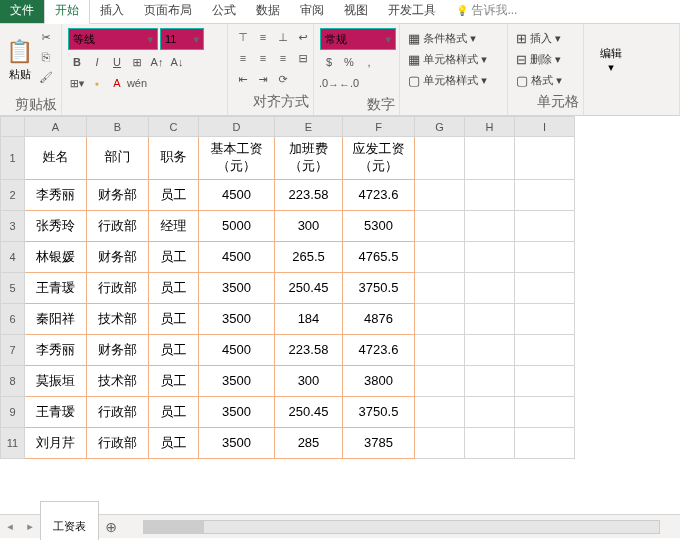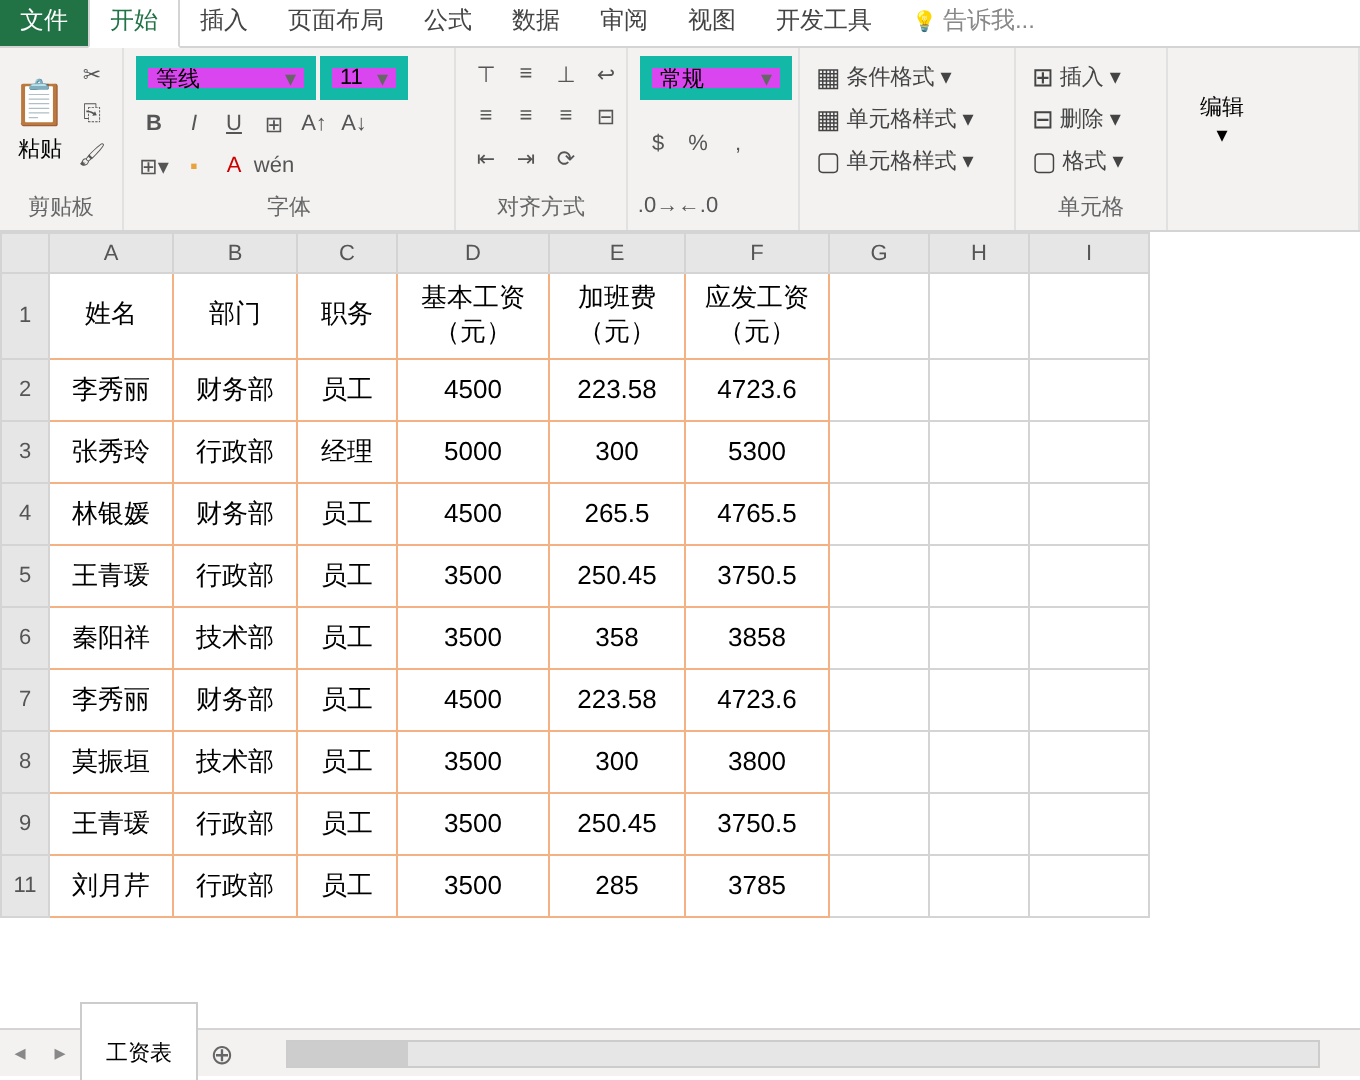--- a/index.html
+++ b/index.html
@@ -6,26 +6,26 @@
 body{width:680px;height:540px;overflow:hidden;background:#fff;font-size:12px}
 .tabs{display:flex;background:#fff;border-bottom:1px solid #d4d4d4;height:24px;align-items:flex-end}
 .tab{padding:4px 10px;color:#444;cursor:pointer;font-size:12px}
 .tab.file{background:#217346;color:#fff}
 .tab.active{background:#fff;color:#217346;border:1px solid #d4d4d4;border-bottom:1px solid #fff;margin-bottom:-1px}
 .tab.tell{color:#888}
 .tab.tell::before{content:"💡";margin-right:3px;font-size:10px}
 .ribbon{display:flex;background:#f3f2f1;border-bottom:1px solid #d4d4d4;height:92px}
 .rgroup{display:flex;flex-direction:column;border-right:1px solid #e1e1e1;padding:2px 4px}
 .rbody{flex:1;display:flex;align-items:flex-start;gap:3px;padding:2px}
-.rlabel{text-align:center;font-size:11px;color:#666;padding:2px 0}
+.rlabel{text-align:right;font-size:14px;color:#666;padding:2px 0}
 .bigbtn{display:flex;flex-direction:column;align-items:center;justify-content:center;width:42px;height:64px;cursor:pointer;font-size:11px}
 .bigbtn .ic{font-size:22px;margin-bottom:2px}
 .col{display:flex;flex-direction:column;gap:2px}
 .minibtn{width:18px;height:18px;display:flex;align-items:center;justify-content:center;cursor:pointer;font-size:11px;color:#555}
-.sel{border:6px solid #14b8a6;background:#d946ef;height:22px;font-size:11px;padding:0 4px;display:flex;align-items:center;justify-content:space-between;cursor:pointer}
+.sel{border:1px solid #14b8a6;background:#be185d;height:22px;font-size:11px;padding:0 4px;display:flex;align-items:center;justify-content:space-between;cursor:pointer}
 .sel::after{content:"▾";color:#666;margin-left:3px}
 .row{display:flex;gap:2px;align-items:center}
 .btxt{font-size:11px;color:#444;display:flex;align-items:center;gap:3px;padding:1px 2px;cursor:pointer}
 .btxt .ic{font-size:13px}
 .sheet{position:relative;height:398px;overflow:auto}
 .grid{border-collapse:collapse;table-layout:fixed}
 .grid th,.grid td{border:1px solid #d4d4d4;background:#fff;font-size:13px;font-weight:normal}
 .grid .rh{width:24px;background:#e7e6e6;text-align:center;color:#555;font-size:11px}
 .grid .ch{background:#e7e6e6;text-align:center;color:#555;font-size:11px;height:20px}
 .grid .corner{background:#e7e6e6;width:24px}
@@ -85,21 +85,20 @@
         <div class="minibtn">A↑</div>
         <div class="minibtn">A↓</div>
       </div>
       <div class="row">
         <div class="minibtn">⊞▾</div>
         <div class="minibtn" style="color:#e8a33d">🞍</div>
         <div class="minibtn" style="color:#c00">A</div>
         <div class="minibtn">wén</div>
       </div>
     </div>
-    <div class="rlabel">字体</div>
   </div>
 
   <div class="rgroup" style="width:86px">
     <div class="rbody col" style="gap:3px">
       <div class="row">
           <div class="minibtn">⊤</div>
           <div class="minibtn">≡</div>
           <div class="minibtn">⊥</div>
           <div class="minibtn">↩</div>
         </div>
@@ -112,21 +111,21 @@
       <div class="row">
           <div class="minibtn">⇤</div>
           <div class="minibtn">⇥</div>
           <div class="minibtn">⟳</div>
         </div>
     </div>
     <div class="rlabel">对齐方式</div>
   </div>
 
   <div class="rgroup" style="width:86px">
-    <div class="rbody col" style="gap:13px">
+    <div class="rbody col" style="gap:3px">
       <div class="sel" style="width:76px">常规</div>
       <div class="row">
           <div class="minibtn">$</div>
           <div class="minibtn">%</div>
           <div class="minibtn">,</div>
         </div>
       <div class="row">
           <div class="minibtn">.0→</div>
           <div class="minibtn">←.0</div>
         </div>
@@ -248,22 +247,22 @@
           <td></td>
           <td></td>
           <td></td>
         </tr>
         <tr>
           <th class="rh">6</th>
           <td class="dc">秦阳祥</td>
           <td class="dc">技术部</td>
           <td class="dc">员工</td>
           <td class="dc">3500</td>
-          <td class="dc">358</td>
-          <td class="dc">3858</td>
+          <td class="dc">184</td>
+          <td class="dc">4876</td>
           <td></td>
           <td></td>
           <td></td>
         </tr>
         <tr>
           <th class="rh">7</th>
           <td class="dc">李秀丽</td>
           <td class="dc">财务部</td>
           <td class="dc">员工</td>
           <td class="dc">4500</td>

